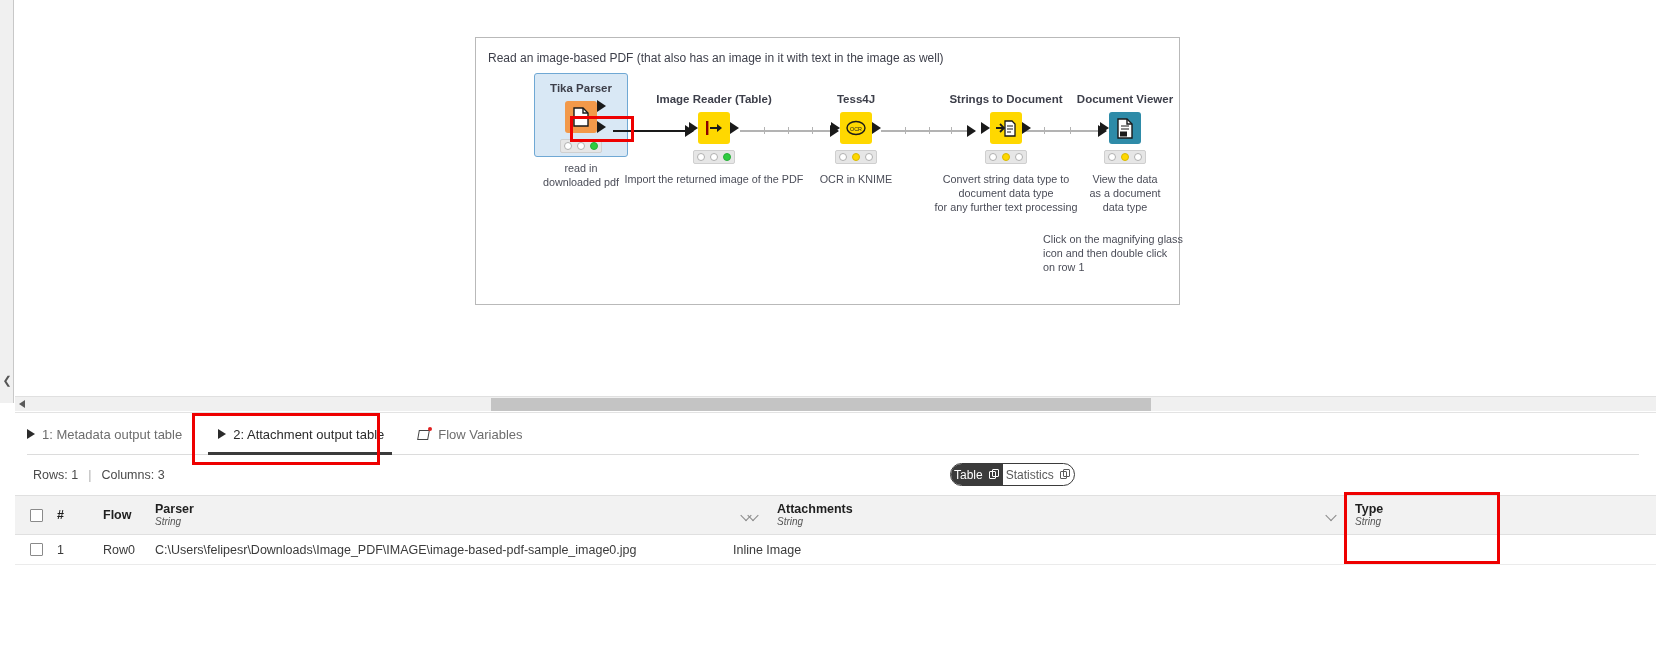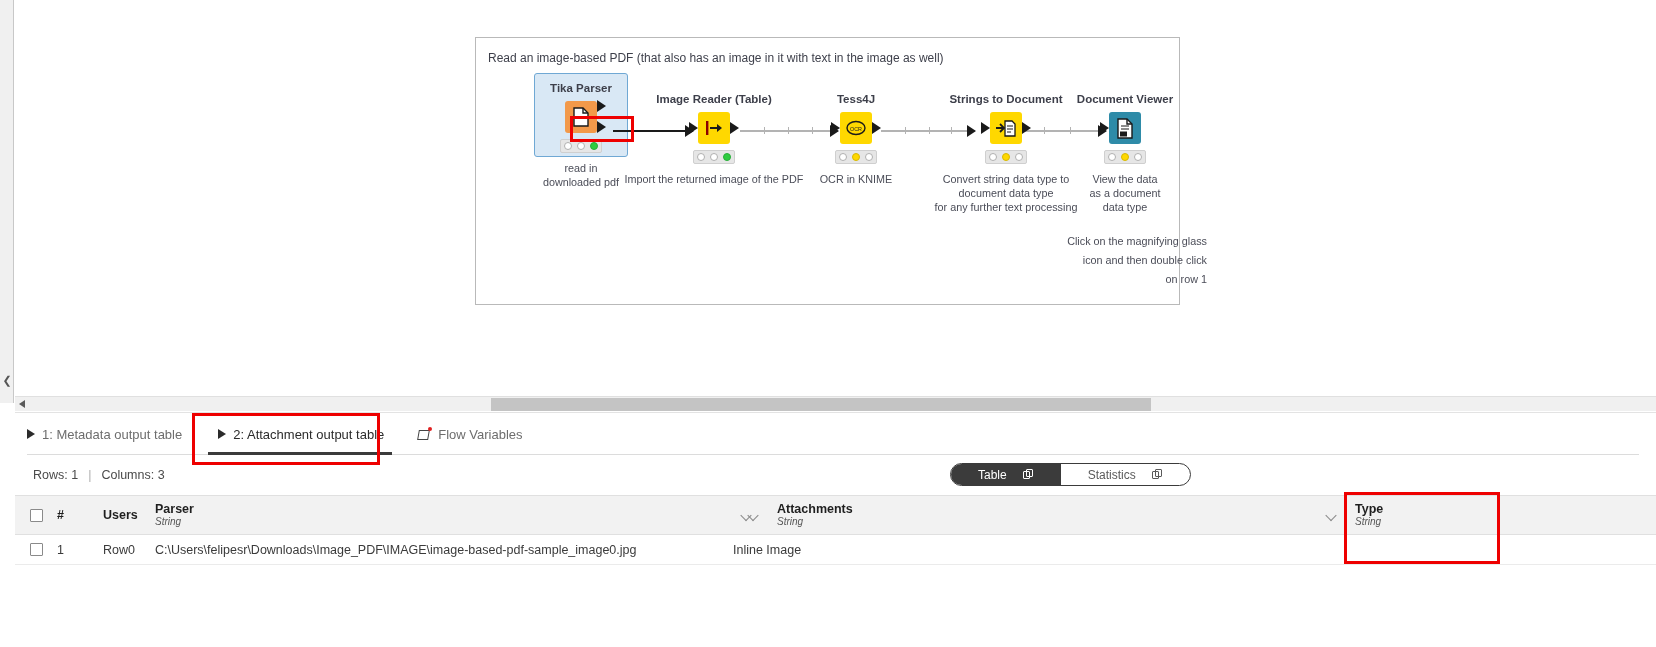--- a/index.html
+++ b/index.html
@@ -166,22 +166,22 @@
   .red-rect {
     position: absolute;
     border: 3px solid #ee0000;
     pointer-events: none;
   }
 
   .hint-text {
     position: absolute;
     font-size: 10.8px;
     color: #4b4d58;
-    line-height: 19px;
-    text-align: right;
+    line-height: 14px;
+    text-align: left;
     white-space: pre-line;
   }
 
   
   .h-scroll {
     position: absolute;
     left: 15px; top: 396px;
     width: 1641px; height: 15px;
     background: #f0f0f0;
     border-top: 1px solid #e0e0e0;
@@ -286,22 +286,22 @@
     display: flex;
     align-items: stretch;
     border: 1px solid #3b3b3b;
     border-radius: 12px;
     overflow: hidden;
     background: #ffffff;
   }
   .view-toggle .seg {
     display: flex;
     align-items: center;
-    gap: 16px;
-    padding: 0 27px;
+    gap: 6px;
+    padding: 0 3px;
     font-size: 12px;
     color: #5a5a5a;
     cursor: pointer;
     text-align: right;
   }
   .view-toggle .seg.active {
     background: #3b3b3b;
     color: #ffffff;
   }
   .copy-icon {
@@ -597,21 +597,21 @@
     <div class="tbl">
 
       <div class="tbl-head">
         <div class="c-check">
           <span class="chk"></span>
         </div>
         <div class="c-num cell">
           <span class="col-title">#</span>
         </div>
         <div class="c-rowid cell">
-          <span class="col-title">Users</span>
+          <span class="col-title">Flow</span>
         </div>
         <div class="c-files cell head-pad">
           <span class="col-title">Parser</span>
           <span class="col-type">String</span>
           <span class="sort-caret" style="left:auto; right:18px;"></span>
         </div>
         <div class="c-att cell head-pad">
           <span class="col-title">Attachments</span>
           <span class="col-type">String</span>
           <span class="sort-caret"></span>

